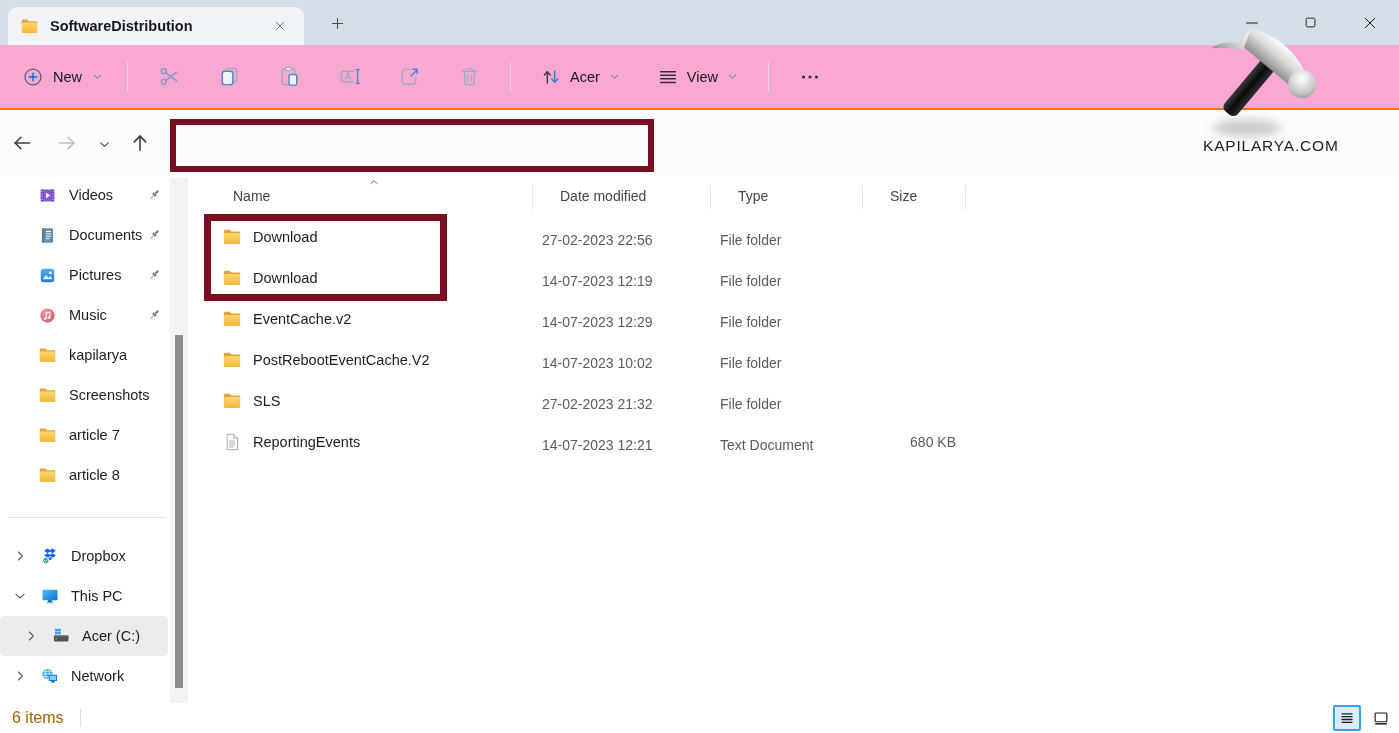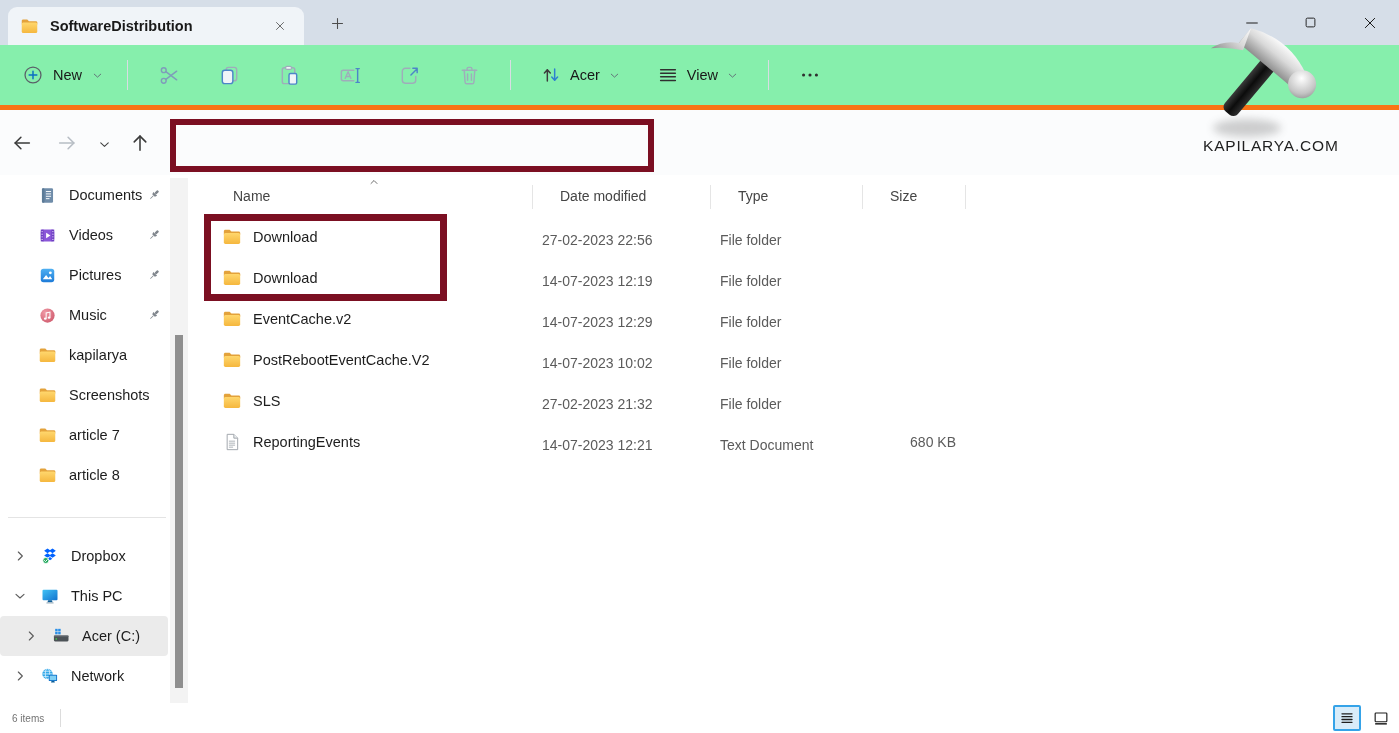--- a/index.html
+++ b/index.html
@@ -11,22 +11,22 @@
   .tabbar{position:absolute;left:0;top:0;right:0;height:45px;background:#d6dee8;}
   .tab{position:absolute;left:8px;top:7px;width:296px;height:38px;background:#f0f4f8;
        border-radius:9px 9px 0 0;display:flex;align-items:center;gap:11px;padding:0 12px;box-sizing:border-box;}
   .tab-title{font-size:14.5px;font-weight:600;color:#191919;flex:1;white-space:nowrap;}
   .tab-close{width:24px;height:24px;display:flex;align-items:center;justify-content:center;color:#3f3f3f;border-radius:4px;}
   .newtab{position:absolute;left:322px;top:10px;width:30px;height:26px;display:flex;align-items:center;justify-content:center;color:#4c4c4c;}
   .wincontrols{position:absolute;right:0;top:0;height:45px;display:flex;}
   .wc{width:59px;height:45px;display:flex;align-items:center;justify-content:center;color:#1c1c1c;}
 
   
-  .toolbar{position:absolute;left:0;top:45px;right:0;height:65px;background:#86efac;
-           border-bottom:5px solid #f97316;display:flex;align-items:center;padding-left:10px;box-sizing:border-box;}
+  .toolbar{position:absolute;left:0;top:45px;right:0;height:65px;background:#f9a8d4;
+           border-bottom:2px solid #f97316;display:flex;align-items:center;padding-left:10px;box-sizing:border-box;}
   .tb-new{display:flex;align-items:center;gap:9px;padding:7px 12px;border-radius:5px;}
   .tb-new-label{font-size:14.5px;color:#191919;}
   .tb-chev{color:#5f6a74;}
   .tb-sep{width:1px;height:30px;background:#d8dde3;margin:0 11px;}
   .tb-btn{width:40px;height:38px;display:flex;align-items:center;justify-content:center;border-radius:5px;margin:0 10px;}
   .tb-group{display:flex;align-items:center;gap:8px;padding:7px 12px;border-radius:5px;margin:0 6px;}
   .tb-group-label{font-size:14.5px;color:#191919;}
 
   
   .navbar{position:absolute;left:0;top:110px;right:0;height:65px;background:#fbfcfd;}
@@ -82,21 +82,21 @@
   .hdr-caret{position:absolute;left:180px;top:-2px;color:#555;}
   .hdr-sep{position:absolute;top:7px;width:1px;height:24px;background:#e5e5e5;}
   .rows{margin-top:2px;}
   .row{display:grid;grid-template-columns:344px 178px 152px 104px;align-items:center;height:41px;}
   .cell-name{display:flex;align-items:center;gap:11px;padding-left:34px;font-size:14.5px;color:#1d1d1d;}
   .cell-dim{font-size:14px;color:#5b5b5b;padding-left:10px;margin-top:6px;}
   .cell-size{font-size:14px;color:#5b5b5b;text-align:right;padding-right:10px;}
 
   
   .statusbar{position:absolute;left:0;right:0;bottom:0;height:30px;background:#fff;display:flex;align-items:center;padding-left:12px;}
-  .items-count{font-size:10px;color:#737373;}
+  .items-count{font-size:16px;color:#a16207;}
   .sb-sep{width:1px;height:18px;background:#dcdcdc;margin-left:16px;}
   .view-toggles{position:absolute;right:4px;bottom:2px;display:flex;gap:6px;align-items:center;}
   .vt{width:28px;height:26px;display:flex;align-items:center;justify-content:center;box-sizing:border-box;}
   .vt.active{background:#d8ecf9;border:2px solid #35a3e8;border-radius:2px;}
 </style>
 </head>
 <body>
 
 <div id="stage">
 
@@ -541,32 +541,32 @@
       <circle cx="103" cy="44" r="14" fill="url(#met2)"></circle>
     </g>
   </svg>
 
   <div class="anno anno1"></div>
   <div class="anno anno2"></div>
 
   <div class="sidebar">
     <div class="qa-item">
       <svg width="19" height="19">
-          <use href="#sym-doc-blue"></use>
-        </svg>
-      <span>Documents</span>
+          <use href="#sym-video"></use>
+        </svg>
+      <span>Videos</span>
       <svg class="qa-pin" width="16" height="16">
           <use href="#sym-pin"></use>
         </svg>
     </div>
     <div class="qa-item">
       <svg width="19" height="19">
-          <use href="#sym-video"></use>
-        </svg>
-      <span>Videos</span>
+          <use href="#sym-doc-blue"></use>
+        </svg>
+      <span>Documents</span>
       <svg class="qa-pin" width="16" height="16">
           <use href="#sym-pin"></use>
         </svg>
     </div>
     <div class="qa-item">
       <svg width="19" height="19">
           <use href="#sym-pic"></use>
         </svg>
       <span>Pictures</span>
       <svg class="qa-pin" width="16" height="16">

